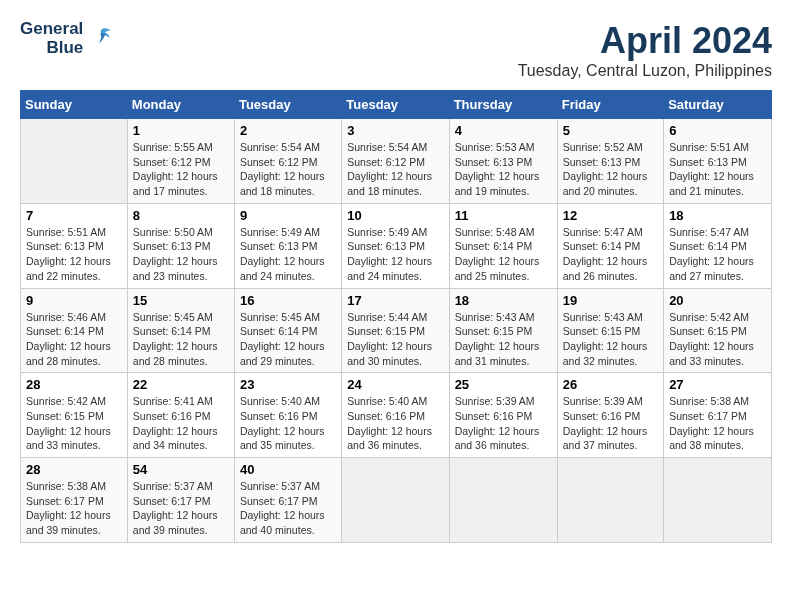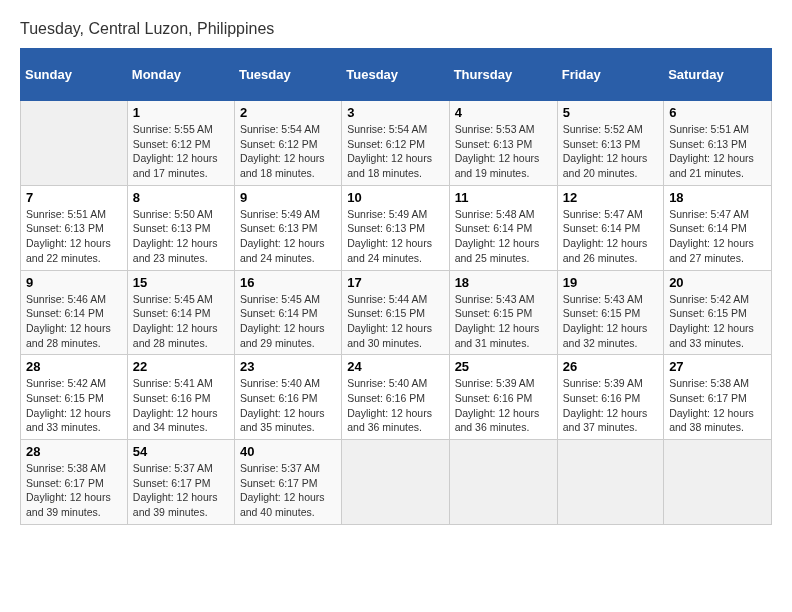--- a/index.html
+++ b/index.html
@@ -34,21 +34,21 @@
       color: #333;
     }
     table {
       width: 100%;
       border-collapse: collapse;
       font-size: 11px;
     }
     thead tr th {
       background-color: #2a5ea8;
       color: #fff;
-      padding: 18px 4px;
+      padding: 6px 4px;
       text-align: left;
       font-size: 13px;
       font-weight: bold;
       border: 1px solid #2a5ea8;
     }
     tbody tr td {
       border: 1px solid #ccc;
       vertical-align: top;
       padding: 4px 5px;
       min-height: 80px;
@@ -73,21 +73,35 @@
       line-height: 1.4;
     }
     .empty-cell {
       background-color: #f0f0f0 !important;
     }
   </style>
 </head>
 <body>
 
 <div class="header-section">
+  <div class="logo">
+    <div style="display:flex; align-items:center; gap:2px;">
+      <div style="display:flex; flex-direction:column; align-items:flex-end;">
+        <span style="font-size:17px; font-weight:bold; color:#1a3a5c; line-height:1.1;">General</span>
+        <span style="font-size:17px; font-weight:bold; color:#1a3a5c; line-height:1.1;">Blue</span>
+      </div>
+
+      <svg width="28" height="28" viewBox="0 0 28 28" style="margin-left:2px;">
+        <path d="M14 5 C16 2, 22 3, 24 6 C22 5, 19 6, 18 8 C20 8, 23 10, 22 13 C20 10, 16 10, 14 12 C13 10, 14 7, 14 5Z" fill="#4a9fd4"></path>
+        <path d="M18 8 C18 12, 15 16, 12 18 C14 14, 15 11, 14 8Z" fill="#2a7ab8"></path>
+      </svg>
+    </div>
+  </div>
   <div class="title-section">
+    <div class="main-title">April 2024</div>
     <div class="subtitle">Tuesday, Central Luzon, Philippines</div>
   </div>
 </div>
 
 <table>
   <thead>
     <tr id="thead-row">
         <th>Sunday</th>
         <th>Monday</th>
         <th>Tuesday</th>

